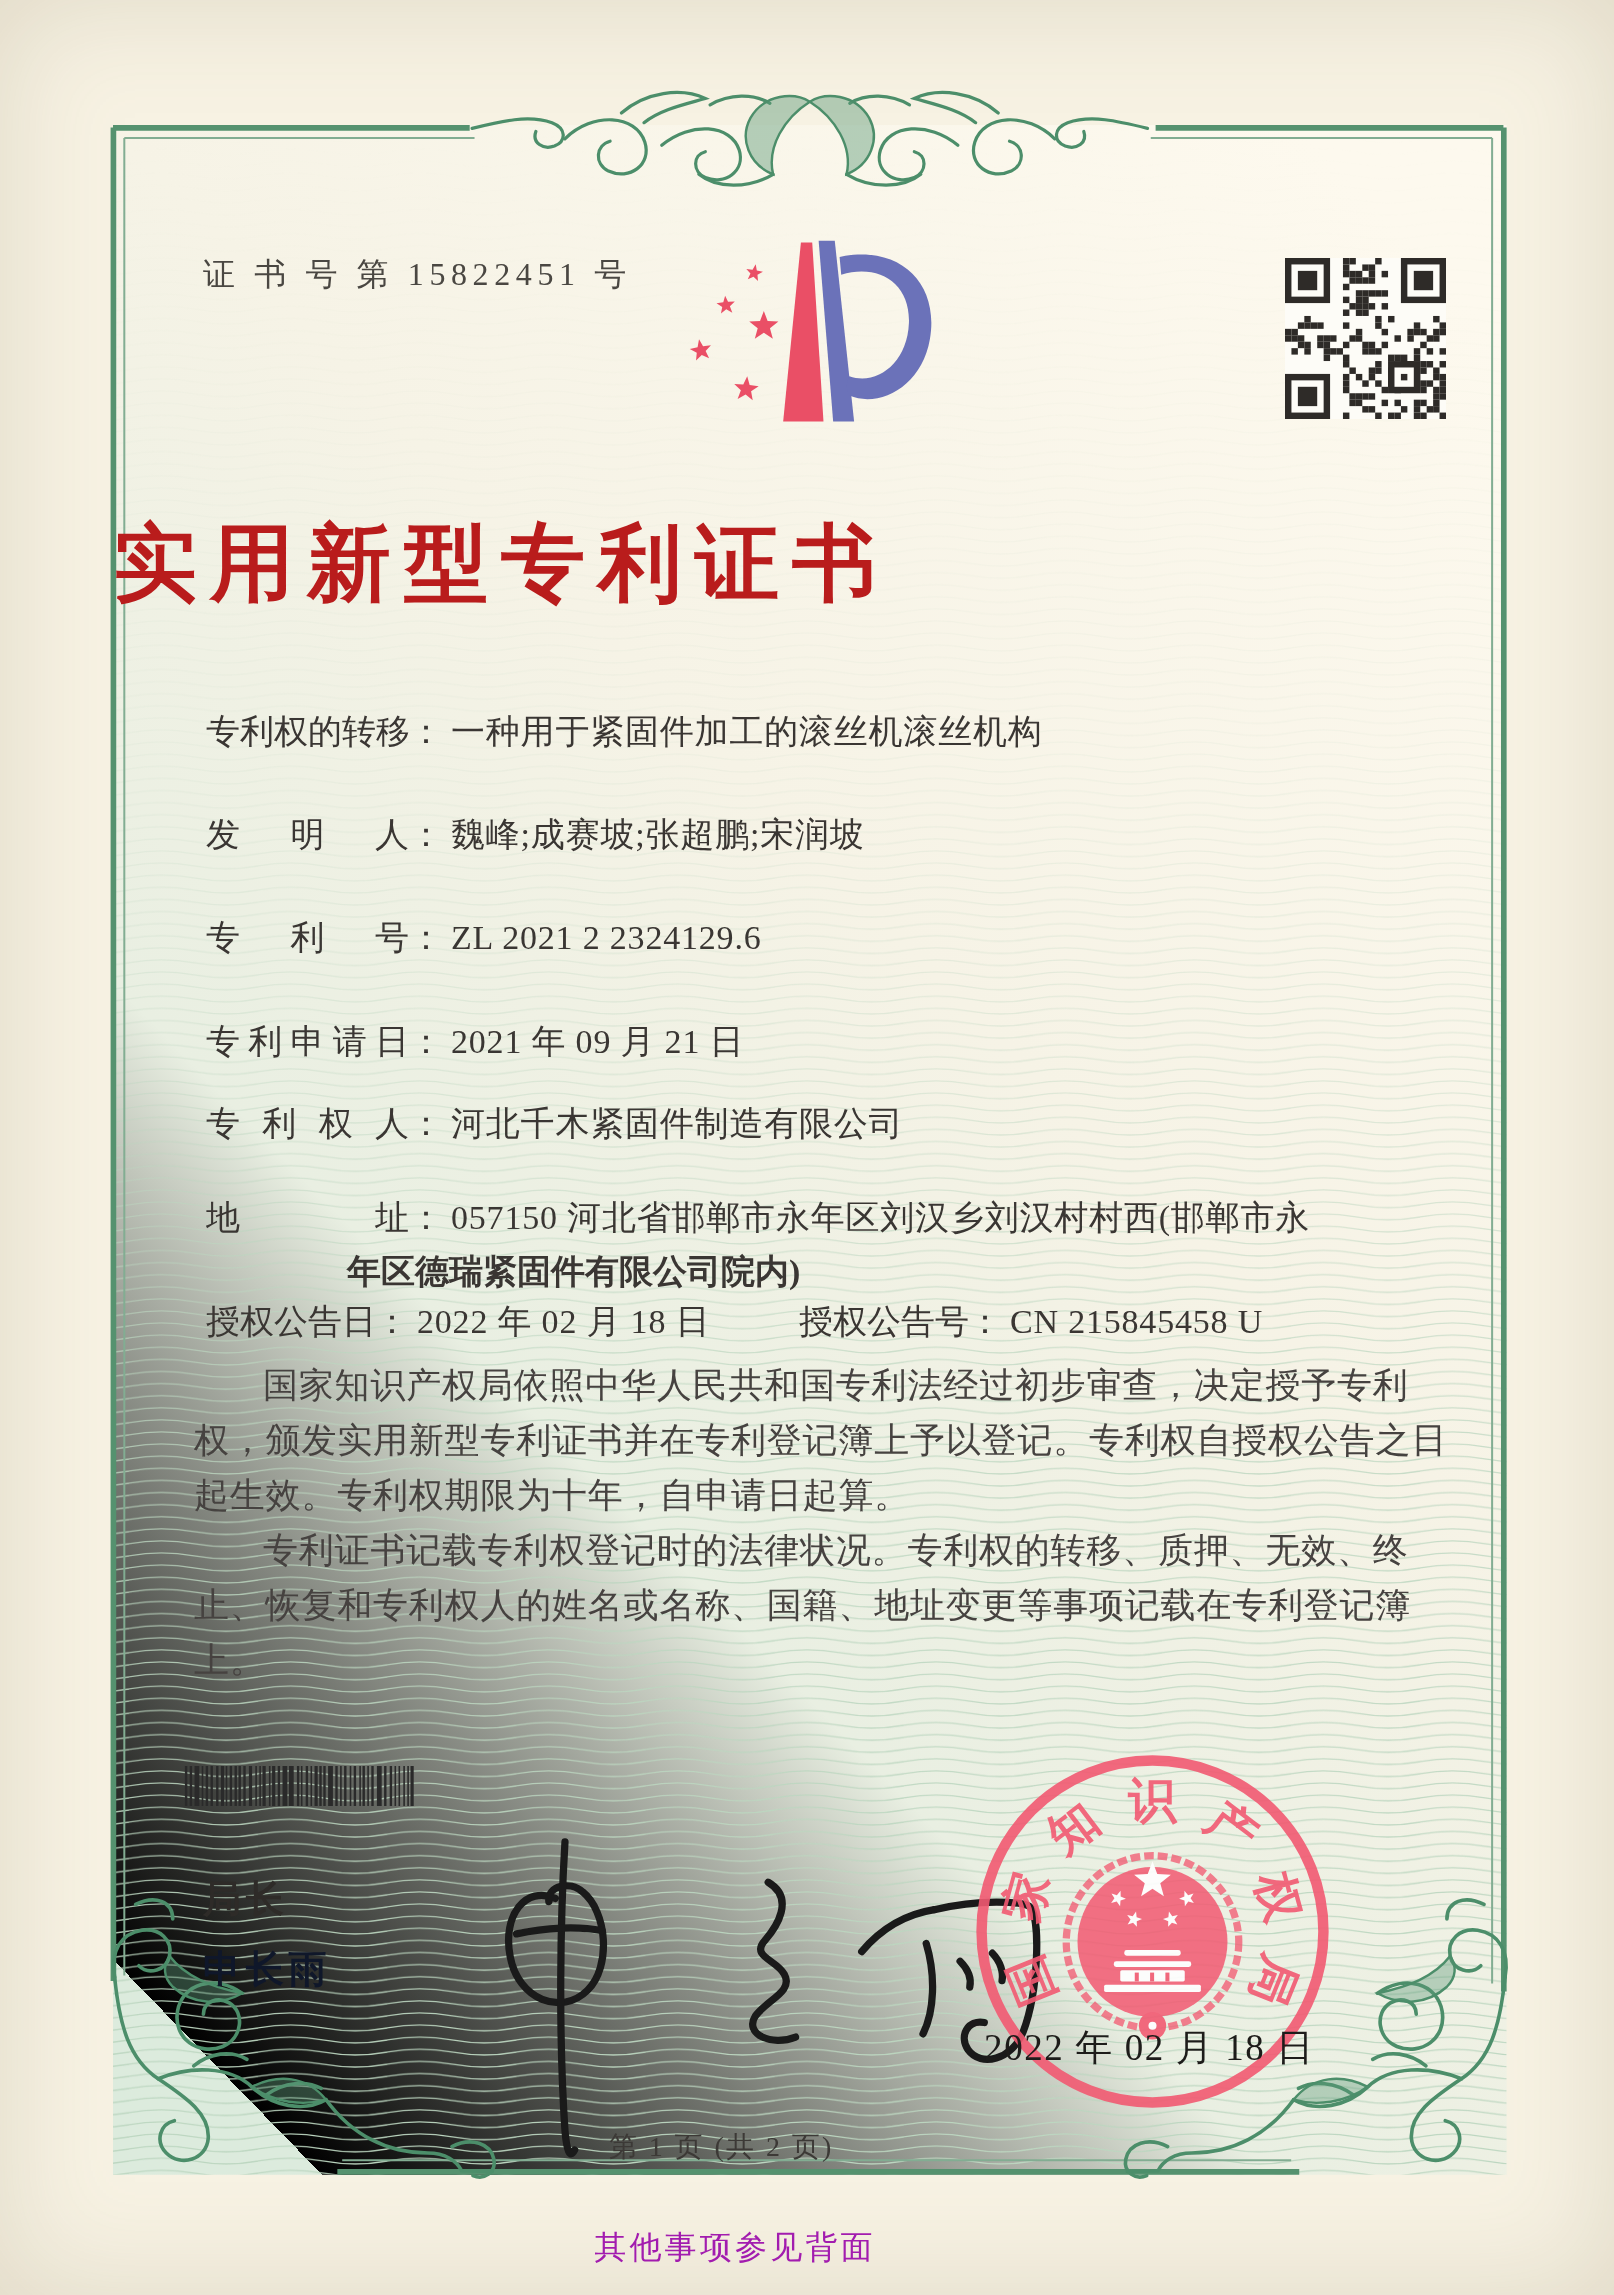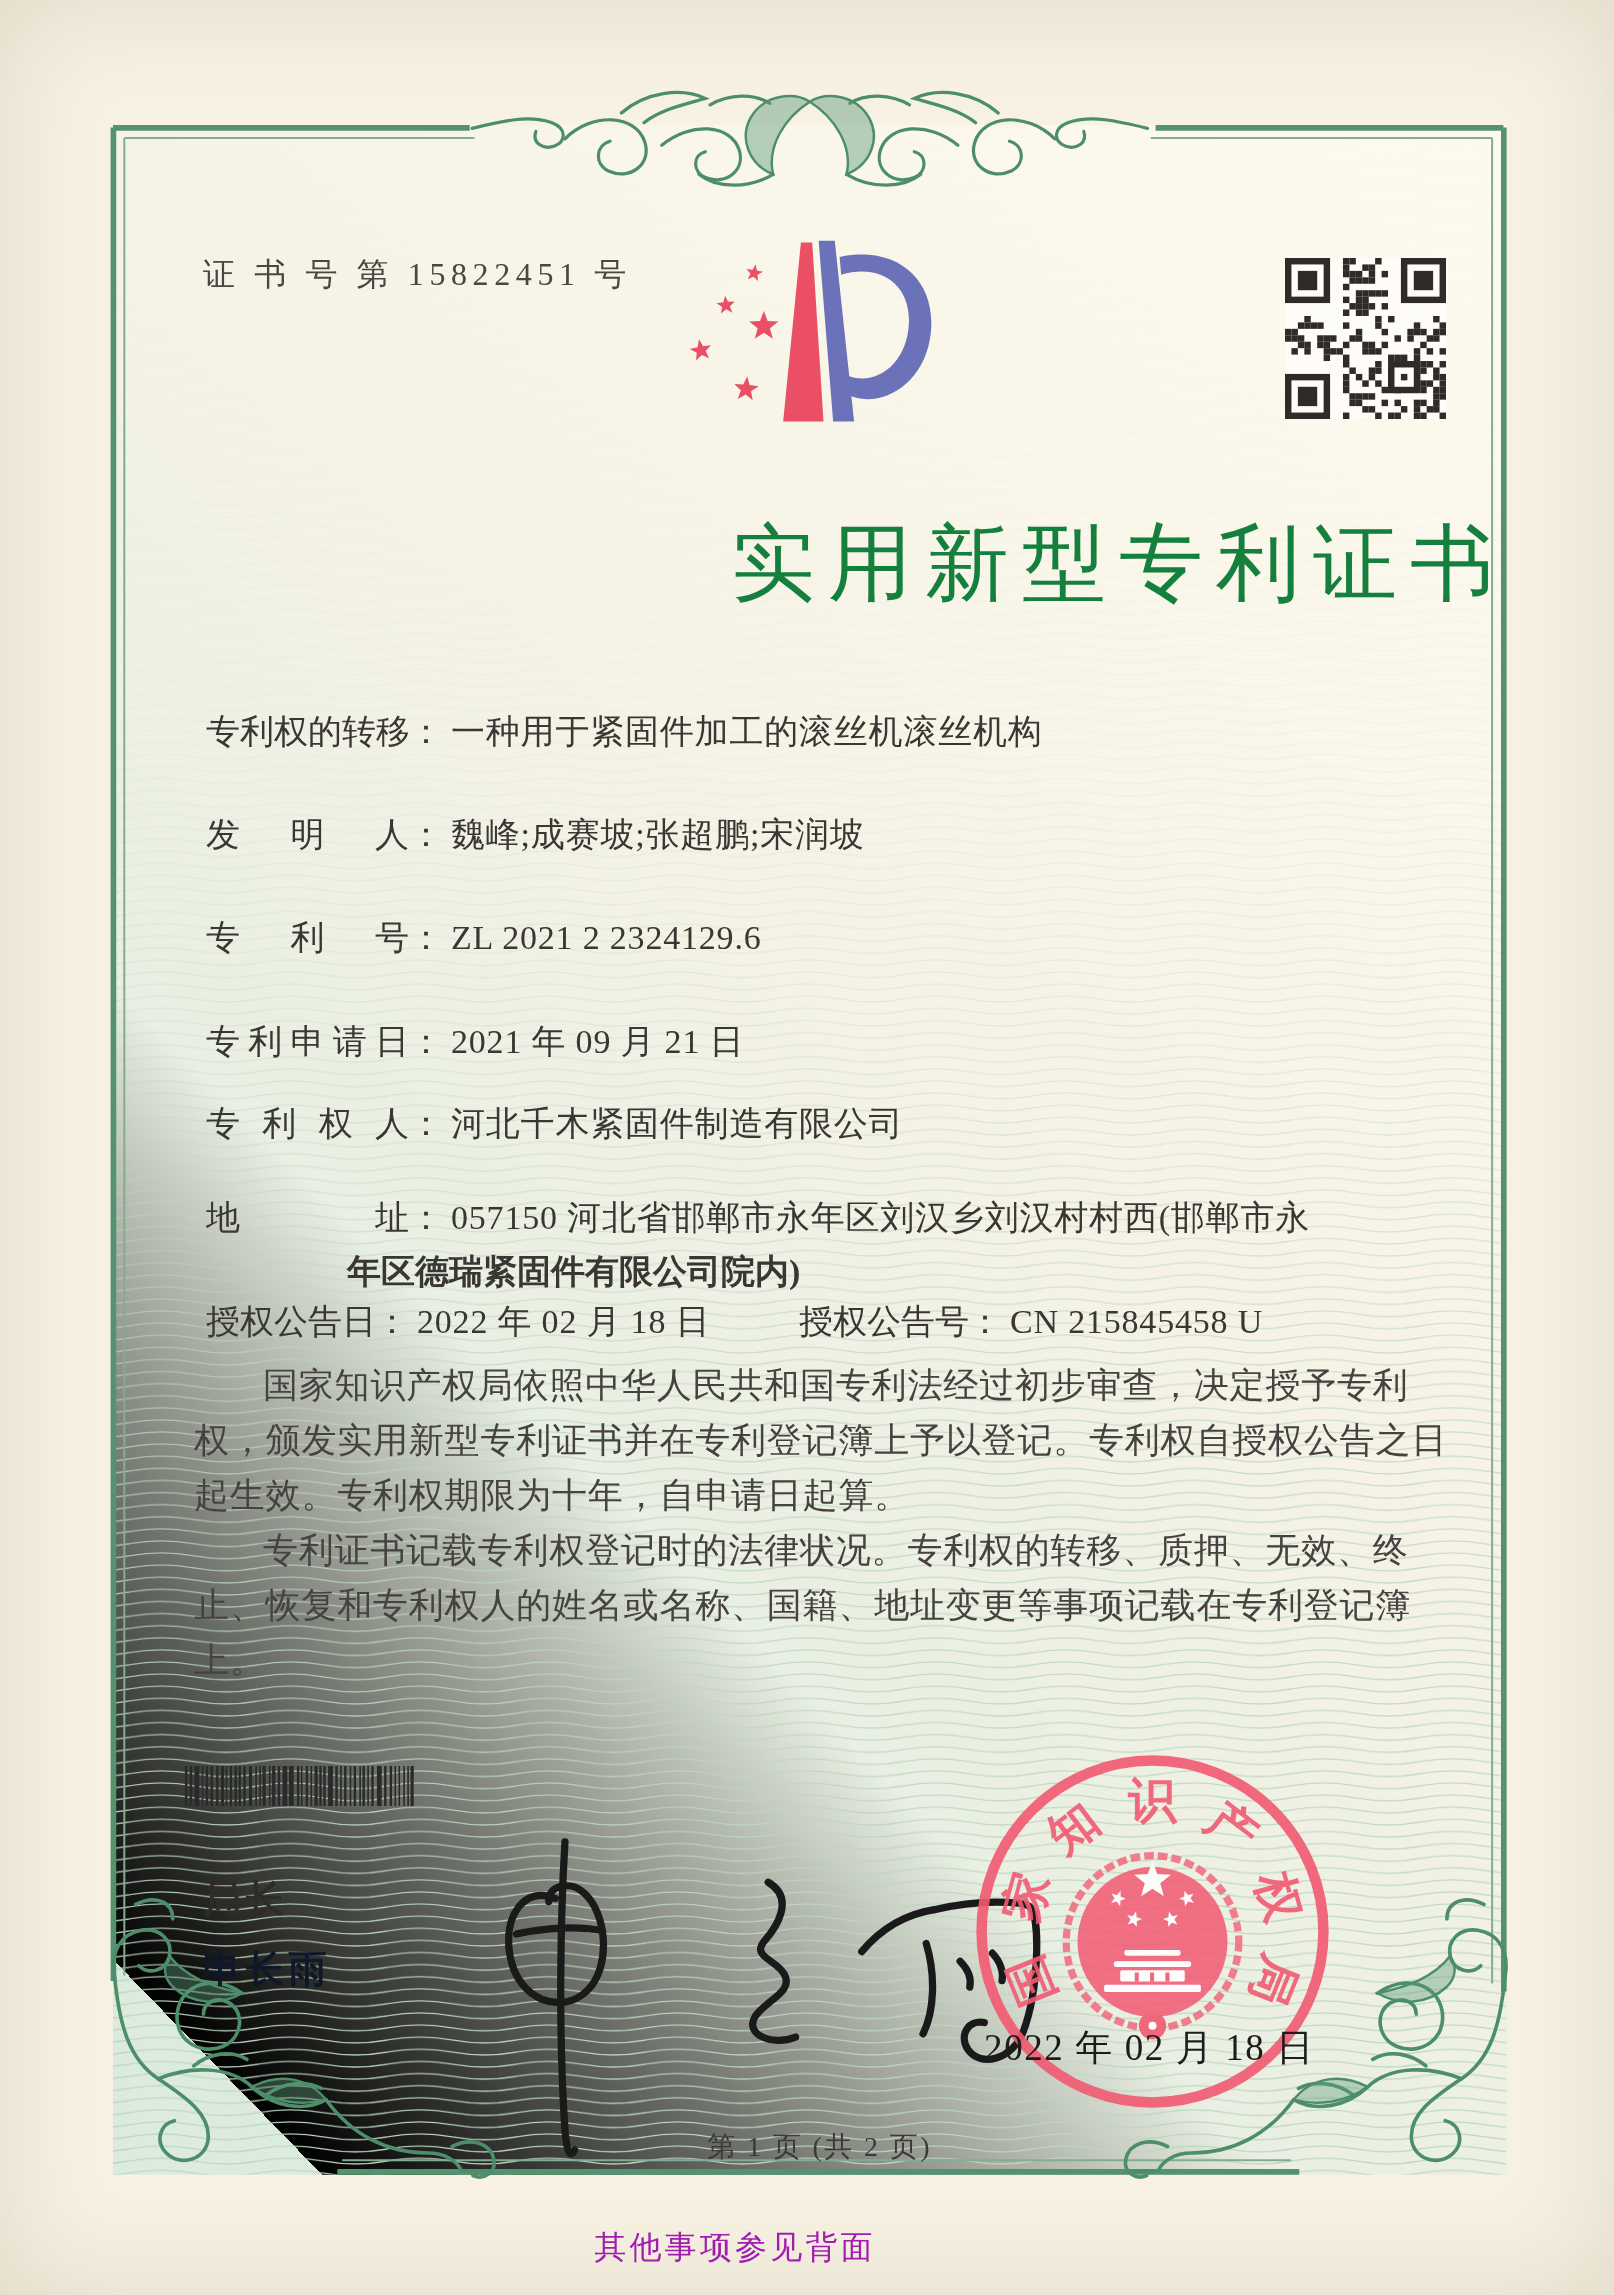--- a/index.html
+++ b/index.html
@@ -2,38 +2,38 @@
 <html style="font-size:13px"><head>
 <meta charset="utf-8">
 <style>
   html,body{margin:0;padding:0;}
   body{background:#efe9d8;font-family:"Liberation Serif","DejaVu Serif",serif;}
   .page{position:relative;width:1614px;height:2295px;background:#f7f2e3;overflow:hidden;
         box-shadow:inset 0 0 113px rgba(140,128,95,.22);}
   .abs{position:absolute;}
   #bg{position:absolute;left:0;top:0;}
   .cert-no{left:203px;top:253px;font-size:32px;letter-spacing:5.6px;color:#4a4742;}
-  .title{left:113px;top:507px;width:1394px;text-align:right;font-size:84px;font-weight:400;
-         letter-spacing:13px;color:#15803d;}
+  .title{left:113px;top:507px;width:1394px;text-align:left;font-size:84px;font-weight:700;
+         letter-spacing:13px;color:#b91c1c;}
   .row{left:206px;font-size:34px;color:#3a3633;white-space:nowrap;}
   .lab{display:inline-block;width:203px;text-align:justify;text-align-last:justify;}
   .lab5{display:inline-block;width:169px;text-align:justify;text-align-last:justify;}
   .col{margin-right:8px;}
   .val{letter-spacing:0.8px;}
   .addr2{left:347px;top:1249px;font-size:34px;color:#3a3633;font-weight:bold;}
   .pair2{position:absolute;left:593px;top:0;white-space:nowrap;}
   .paras{left:194px;top:1358px;width:1275px;font-size:35px;line-height:55px;color:#464240;}
   .paras p{margin:0;text-indent:69px;letter-spacing:0.8px;}
   .comm-label{left:203px;top:1874px;font-size:38px;font-weight:700;color:#2e2b28;
               font-family:"Liberation Sans","DejaVu Sans",sans-serif;letter-spacing:4.8px;}
   .comm-name{left:203px;top:1944px;font-size:38px;font-weight:700;color:#0f172a;
              font-family:"Liberation Sans","DejaVu Sans",sans-serif;letter-spacing:4.8px;}
   .seal-date{left:952px;top:2023px;width:395px;text-align:center;font-size:37px;color:#1d1c1a;
              letter-spacing:1.6px;z-index:6;}
-  .page-num{left:609px;top:2128px;width:323px;text-align:right;font-size:28px;color:#3c3936;letter-spacing:2.4px;}
+  .page-num{left:609px;top:2128px;width:323px;text-align:left;font-size:28px;color:#3c3936;letter-spacing:2.4px;}
   .back-note{left:533px;top:2226px;width:404px;text-align:center;font-size:32px;color:#a21caf;letter-spacing:3.2px;}
   svg text.sealch{font-family:"Liberation Sans","DejaVu Sans",sans-serif;}
 </style>
 </head>
 <body>
 
 <div class="page">
 
   <svg id="bg" width="1614" height="2295" viewBox="0 0 2000 2844">
     <defs>

